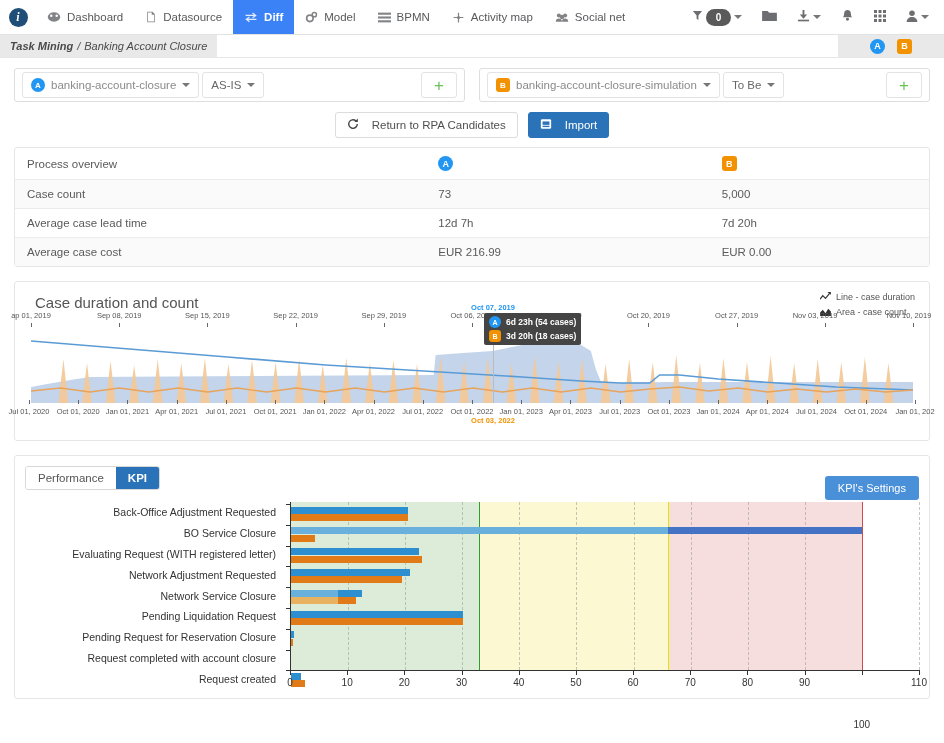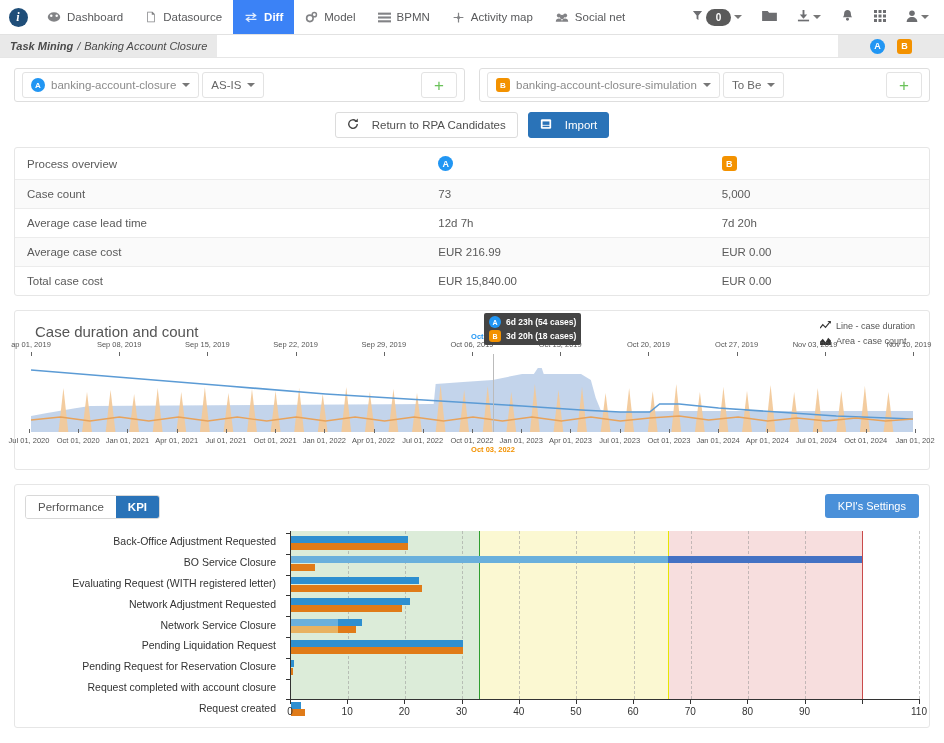--- a/index.html
+++ b/index.html
@@ -139,21 +139,21 @@
   .hl-bot{color:#f39200;font-weight:bold;}
   
   .kpicard{
     margin:14px 14px 0 14px;background:#fff;border:1px solid #e6e6e6;border-radius:3px;
     padding:10px;position:relative;height:222px;
   }
   .tabs{display:inline-flex;border:1px solid #d8d8d8;border-radius:3px;overflow:hidden;}
   .tab{padding:5px 12px;font-size:11.5px;color:#555;background:#fff;cursor:pointer;}
   .tab.active{background:#2a73b8;color:#fff;font-weight:bold;}
   .kpi-settings{
-    position:absolute;right:10px;top:9px;background:#4a90d9;color:#fff;
+    position:absolute;right:10px;top:20px;background:#4a90d9;color:#fff;
     border-radius:3px;padding:6px 13px;font-size:11px;cursor:pointer;
   }
   .barchart{position:absolute;left:10px;top:46px;right:10px;bottom:4px;}
   .bc-labels{position:absolute;left:0;top:0;width:258px;}
   .bc-row{height:20.8px;display:flex;align-items:center;justify-content:flex-end;
     padding-right:7px;font-size:10.5px;color:#333;box-sizing:border-box;}
   .bc-plot{position:absolute;left:265px;right:0;top:0;bottom:24px;border-left:1px solid #333;}
   .band{position:absolute;top:0;bottom:0;}
   .gridline{position:absolute;top:0;bottom:0;width:1px;border-left:1px dashed #999;opacity:.55;}
   .bandedge{position:absolute;top:0;bottom:0;width:1px;}
@@ -391,25 +391,20 @@
         <td class="c3">5,000</td>
       </tr>
       <tr>
         <td class="c1">Average case lead time</td>
         <td class="c2">12d 7h</td>
         <td class="c3">7d 20h</td>
       </tr>
       <tr>
         <td class="c1">Average case cost</td>
         <td class="c2">EUR 216.99</td>
-        <td class="c3">EUR 0.00</td>
-      </tr>
-      <tr>
-        <td class="c1">Total case cost</td>
-        <td class="c2">EUR 15,840.00</td>
         <td class="c3">EUR 0.00</td>
       </tr>
     </tbody>
       </table>
   </div>
 
   <div class="chartcard">
     <div class="chart-title">Case duration and count</div>
 
     <div class="legend">

